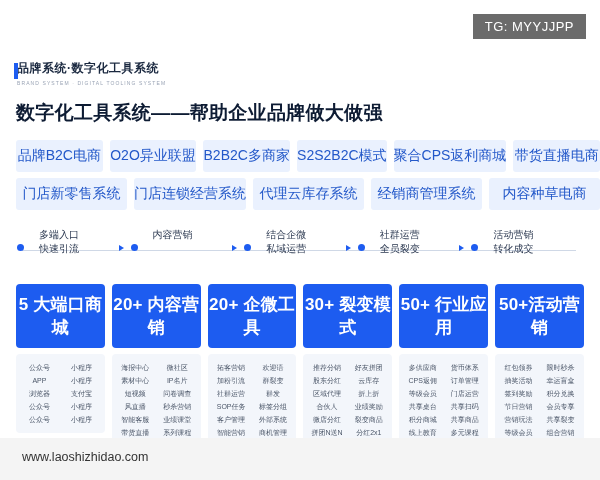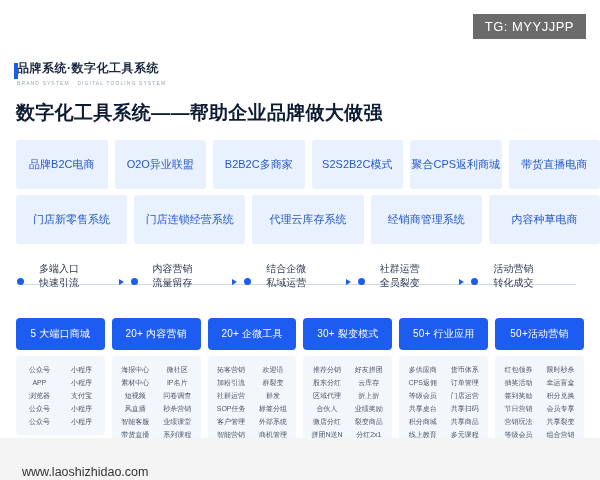--- a/index.html
+++ b/index.html
@@ -5,38 +5,38 @@
   html,body{margin:0;padding:0;}
   body{width:600px;height:480px;background:#ffffff;font-family:"Liberation Sans","DejaVu Sans",sans-serif;overflow:hidden;position:relative;}
   .tg-badge{position:absolute;top:14px;right:14px;background:#6b6b6b;color:#fff;font-size:13px;padding:5px 12px;letter-spacing:.5px;}
   .wrap{position:absolute;left:0;top:60px;width:600px;}
   .brandline{margin-left:14px;position:relative;padding-left:3px;}
   .brandline:before{content:"";position:absolute;left:0;top:3px;width:4px;height:16px;background:#1d5cf0;}
   .brand-cn{font-size:12px;font-weight:bold;color:#1b2940;letter-spacing:.5px;}
   .brand-en{font-size:5px;color:#9aa4b5;letter-spacing:1.1px;margin-top:3px;}
   .title{margin:14px 0 0 16px;font-size:19px;font-weight:bold;color:#0d1b33;letter-spacing:.3px;}
   .tagrow{display:flex;gap:7px;margin:14px 0 0 16px;}
-  .tag{background:#eaf1fe;color:#2358c9;font-size:11px;border-radius:3px;padding:17px 0;text-align:center;flex:1;white-space:nowrap;}
+  .tag{background:#eaf1fe;color:#2358c9;font-size:14px;border-radius:3px;padding:7px 0;text-align:center;flex:1;white-space:nowrap;}
   .tagrow.second{margin-top:6px;}
   .flowwrap{position:relative;margin:18px 0 0 16px;width:568px;height:44px;}
   .flowline{position:absolute;left:6px;right:8px;top:22px;height:1px;background:#cfd8e6;}
   .flow{position:absolute;left:0;top:0;width:568px;display:flex;}
   .flowitem{flex:1;position:relative;padding-left:12px;box-sizing:border-box;}
   .dot{position:absolute;left:1px;top:16px;width:7px;height:7px;border-radius:50%;background:#1d5cf0;}
   .flowitem .l1,.flowitem .l2{font-size:10px;color:#2b3850;line-height:14px;margin-left:11px;}
   .arrow{position:absolute;top:17px;right:6px;width:0;height:0;border-left:5px solid #1d5cf0;border-top:3.5px solid transparent;border-bottom:3.5px solid transparent;}
   .cols{display:flex;gap:7px;margin:12px 0 0 16px;width:568px;}
   .col{flex:1;}
-  .colhead{background:#1d5cf0;color:#fff;font-size:10px;font-weight:normal;text-align:center;border-radius:4px;padding:9px 0;letter-spacing:.2px;}
+  .colhead{background:#1d5cf0;color:#fff;font-size:17px;font-weight:bold;text-align:center;border-radius:4px;padding:9px 0;letter-spacing:.2px;}
   .colbody{margin-top:6px;background:#f3f6fb;border-radius:4px;padding:7px 4px;}
   .cells{display:flex;gap:3px;}
   .cellcol{flex:1;}
   .cell{font-size:7px;color:#4b5668;text-align:center;line-height:13px;white-space:nowrap;overflow:hidden;}
   .footer{position:absolute;left:0;bottom:0;width:600px;height:42px;background:#f4f4f4;}
-  .footer .url{position:absolute;left:22px;top:27px;font-size:12.5px;color:#333;}
+  .footer .url{position:absolute;left:22px;top:12px;font-size:12.5px;color:#333;}
 </style>
 </head>
 <body>
 
 <div class="tg-badge">TG: MYYJJPP</div>
 
 <div class="wrap">
 
   <div class="brandline">
     <div class="brand-cn">品牌系统·数字化工具系统</div>
@@ -67,21 +67,20 @@
     <div class="flow">
       <div class="flowitem">
         <span class="dot"></span>
         <div class="l1">多端入口</div>
         <div class="l2">快速引流</div>
         <span class="arrow"></span>
       </div>
       <div class="flowitem">
         <span class="dot"></span>
         <div class="l1">内容营销</div>
-        <div class="l2">流量留存</div>
         <span class="arrow"></span>
       </div>
       <div class="flowitem">
         <span class="dot"></span>
         <div class="l1">结合企微</div>
         <div class="l2">私域运营</div>
         <span class="arrow"></span>
       </div>
       <div class="flowitem">
         <span class="dot"></span>

